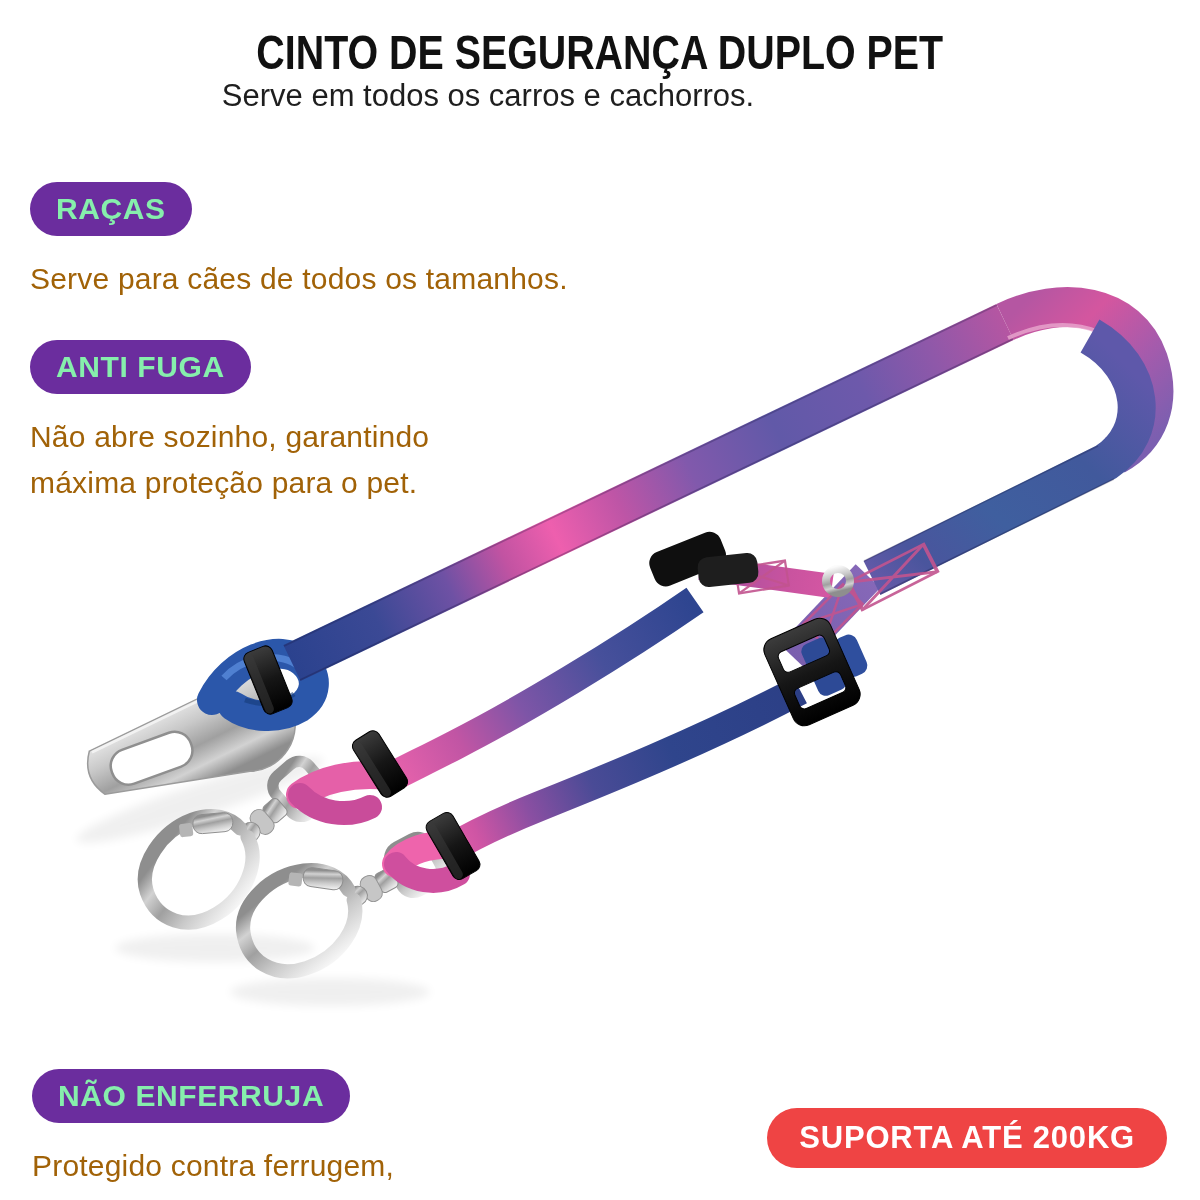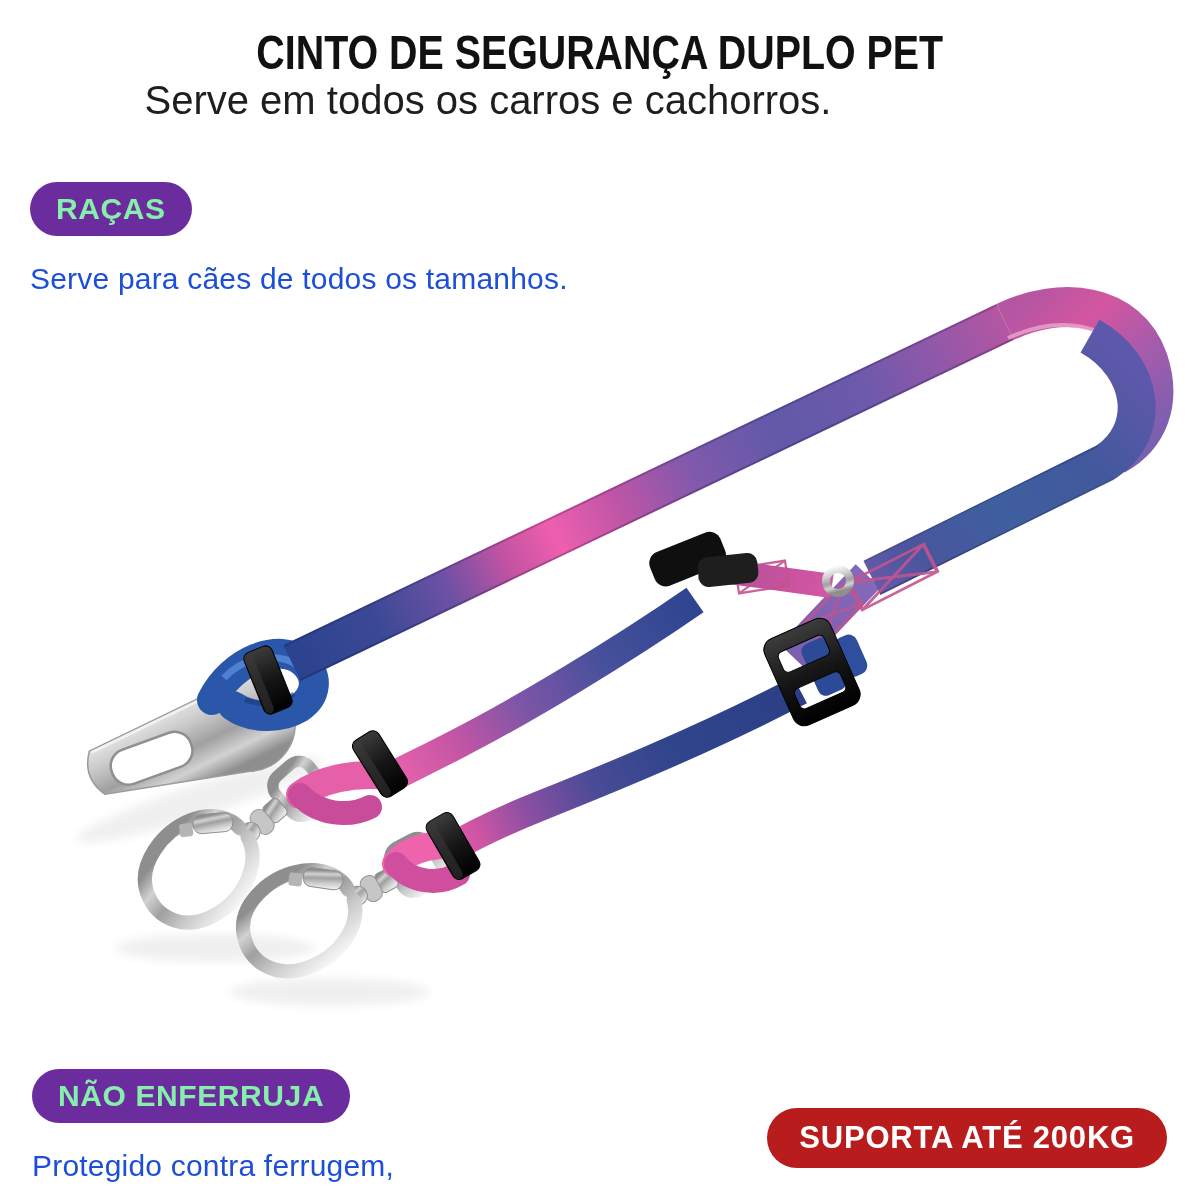--- a/index.html
+++ b/index.html
@@ -2,25 +2,25 @@
 <html><head>
 <meta charset="utf-8">
 <style>
   html,body{margin:0;padding:0;background:#fff;}
   .stage{position:relative;width:1200px;height:1200px;background:#fff;overflow:hidden;
          font-family:"Liberation Sans", sans-serif;color:#1d1d1d;}
   .title{position:absolute;top:25px;left:0;width:1200px;text-align:center;margin:0;
          font-size:48px;font-weight:bold;letter-spacing:0;color:#111;}
   .title span{display:inline-block;transform:scaleX(.82);transform-origin:center;white-space:nowrap;}
   .subtitle{position:absolute;top:78px;left:0;width:976px;text-align:center;margin:0;
-            font-size:40px;font-weight:400;color:#1e1e1e;}
+            font-size:31px;font-weight:400;color:#1e1e1e;}
   .feature{position:absolute;}
   .badge{display:inline-block;color:#86efac;font-weight:bold;font-size:30px;letter-spacing:.6px;
          padding:11px 26px;border-radius:32px;line-height:32px;white-space:nowrap;}
-  .feature p{margin:20px 0 0;font-size:30px;line-height:46px;color:#1d4ed8;
+  .feature p{margin:20px 0 0;font-size:30px;line-height:46px;color:#a16207;
              white-space:pre-line;letter-spacing:.2px;}
   #feat-racas{left:30px;top:182px;}
   #feat-antifuga{left:30px;top:340px;}
   #feat-seguranca{right:33px;top:913px;text-align:right;}
   #feat-naoenferruja{left:32px;top:1069px;}
   .highlight{position:absolute;right:33px;top:1108px;color:#fff;font-weight:bold;font-size:31px;
              letter-spacing:.8px;padding:14px 32px;border-radius:34px;line-height:32px;white-space:nowrap;}
   .photo{position:absolute;left:0;top:0;width:1200px;height:1200px;}
 </style>
 </head>
@@ -210,22 +210,27 @@
   <h1 class="title">
     <span>CINTO DE SEGURANÇA DUPLO PET</span>
   </h1>
   <p class="subtitle">Serve em todos os carros e cachorros.</p>
 
   <div class="feature" id="feat-racas">
     <span class="badge" style="background-color: rgb(107, 45, 158);">RAÇAS</span>
     <p>Serve para cães de todos os tamanhos.</p>
   </div>
 
+  <div class="feature" id="feat-antifuga">
+    <span class="badge" style="background-color: rgb(107, 45, 158);">ANTI FUGA</span>
+    <p>Não abre sozinho, garantindo
+máxima proteção para o pet.</p>
+  </div>
 
 
   <div class="feature" id="feat-naoenferruja">
     <span class="badge" style="background-color: rgb(107, 45, 158);">NÃO ENFERRUJA</span>
     <p>Protegido contra ferrugem,
 feito em zamac.</p>
   </div>
 
-  <div class="highlight" style="background-color: #b91c1c;">SUPORTA ATÉ 200KG</div>
+  <div class="highlight" style="background-color: #ef4444;">SUPORTA ATÉ 200KG</div>
 </div>
 
 </body></html>

